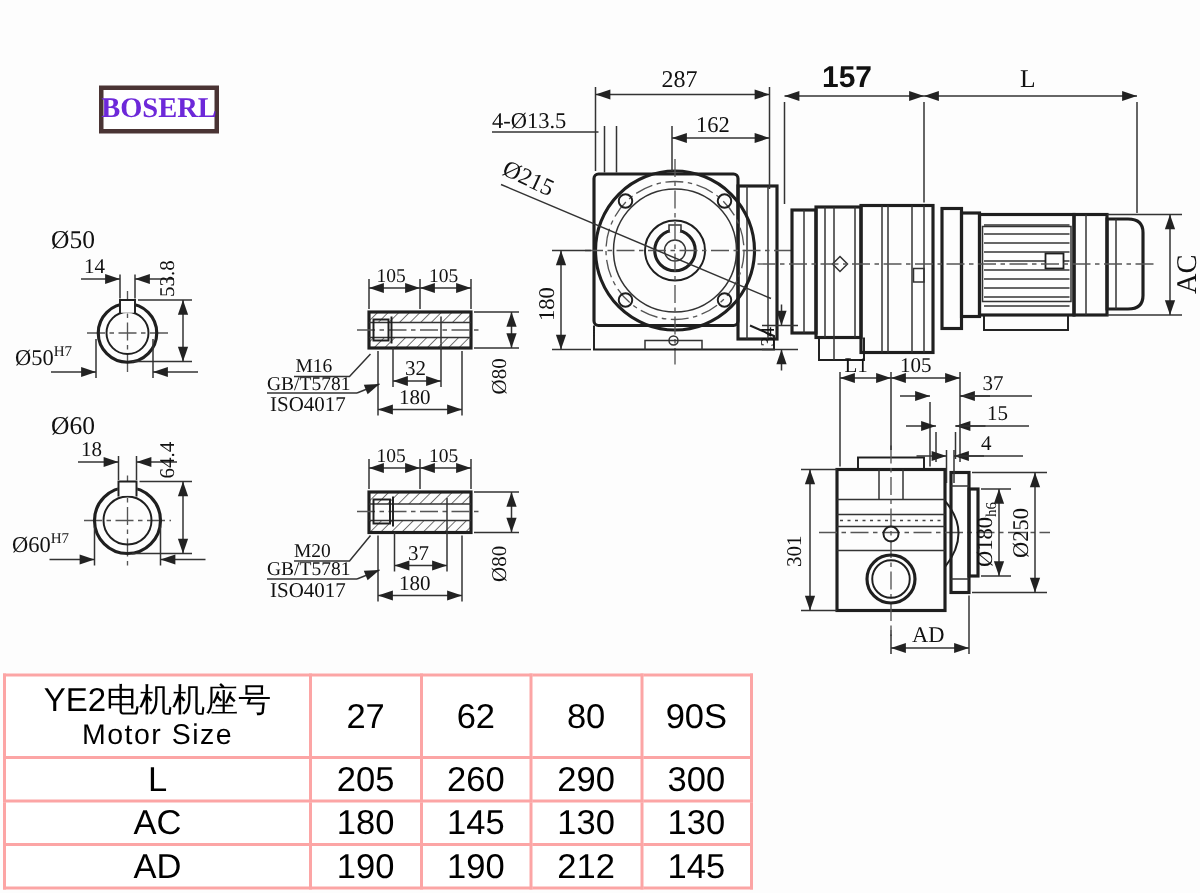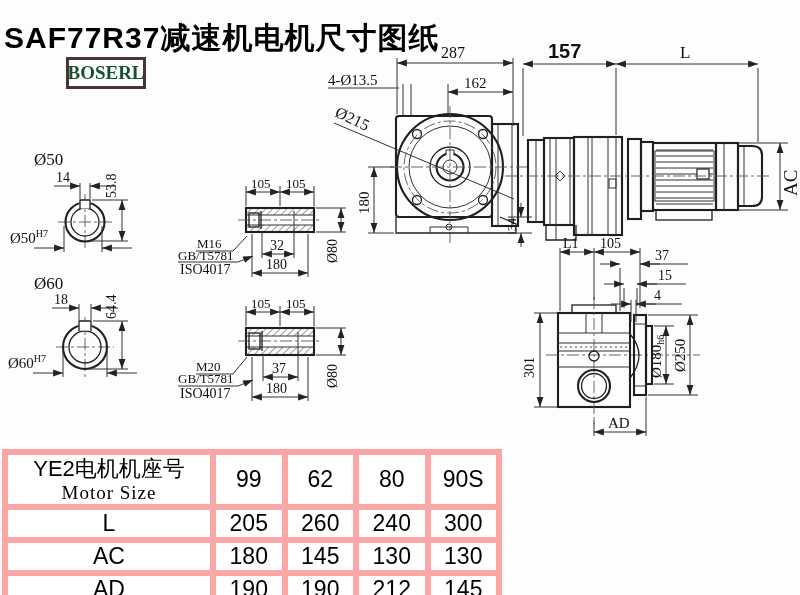--- a/index.html
+++ b/index.html
@@ -3,43 +3,43 @@
 <meta charset="utf-8">
 <style>
   html,body{margin:0;padding:0;}
   body{width:800px;height:595px;background:#fdfdfd;position:relative;overflow:hidden;
        font-family:"Liberation Sans",sans-serif;}
   .stage{position:absolute;inset:0;}
   .title{position:absolute;left:4px;top:-2px;font-size:30px;font-weight:bold;color:#000;
          letter-spacing:1px;white-space:nowrap;font-family:"Liberation Sans",sans-serif;}
   .logo{position:absolute;left:66px;top:57px;width:74px;height:26px;border:3px solid #4a3434;
         background:#fff;display:flex;align-items:center;justify-content:center;}
-  .logo span{color:#14532d;font-family:"Liberation Serif",serif;font-weight:bold;font-size:19px;}
+  .logo span{color:#6d28d9;font-family:"Liberation Serif",serif;font-weight:bold;font-size:19px;}
   svg{position:absolute;left:0;top:0;}
   svg text{fill:#111;font-family:"Liberation Serif",serif;}
   .dt{font-size:14px;}
   .d13{font-size:13px;}
   .d15{font-size:15px;}
   .d16{font-size:16px;}
   .d17{font-size:17px;}
   .bold157{font-family:"Liberation Sans",sans-serif;font-weight:bold;font-size:20px;}
   .ol{fill:none;stroke:#1f1f1f;stroke-width:2.1;}
   .ol2{fill:none;stroke:#1f1f1f;stroke-width:1.3;}
   .tl{fill:none;stroke:#333;stroke-width:1;}
   .cl{fill:none;stroke:#555;stroke-width:0.9;stroke-dasharray:12 3 3 3;}
   .dot{fill:none;stroke:#444;stroke-width:1;stroke-dasharray:2 3;}
   table.dims{position:absolute;left:2px;top:449px;border-collapse:collapse;table-layout:fixed;
              width:500px;background:#fff;}
-  table.dims td{border:6px solid #fca5a5;text-align:center;vertical-align:middle;padding:0;
+  table.dims td{border:2px solid #fca5a5;text-align:center;vertical-align:middle;padding:0;
                 font-size:23px;color:#000;}
   table.dims .hcell{width:202px;}
   table.dims .hr{height:55px;}
   table.dims .dr{height:29px;}
   .cn{font-size:22px;line-height:26px;}
-  .en{font-family:Liberation Serif, serif;font-size:19px;line-height:22px;letter-spacing:1px;}
+  .en{font-family:Liberation Sans, sans-serif;font-size:19px;line-height:22px;letter-spacing:1px;}
   .rowlab{font-size:22px;}
 </style>
 </head>
 <body>
 
 <div class="stage">
 
 <svg width="800" height="595" viewBox="0 0 800 595">
   <defs>
     <marker id="ar" viewBox="0 0 10 8" refX="9.5" refY="4" markerWidth="11" markerHeight="8.8" orient="auto-start-reverse">
@@ -327,43 +327,42 @@
     <line x1="648" y1="395" x2="698" y2="395" class="tl"></line>
     <line x1="690" y1="315" x2="690" y2="395" class="tl" marker-start="url(#ar)" marker-end="url(#ar)"></line>
     <text transform="translate(685,372) rotate(-90)" class="d15">Ø250</text>
     <line x1="594" y1="420" x2="594" y2="436" class="tl"></line>
     <line x1="646" y1="397" x2="646" y2="436" class="tl"></line>
     <line x1="594" y1="432" x2="646" y2="432" class="tl" marker-start="url(#ar)" marker-end="url(#ar)"></line>
     <text x="608" y="428" class="d15">AD</text>
   </g>
 </svg>
 
-<h1 class="title">SAF77R37减速机电机尺寸图纸</h1>
 
 <div class="logo">
   <span>BOSERL</span>
 </div>
 
 <table class="dims">
   <tbody>
         <tr class="hr">
     <td class="hcell">
       <div class="cn">YE2电机机座号</div>
       <div class="en">Motor Size</div>
     </td>
-    <td>99</td>
+    <td>27</td>
     <td>62</td>
     <td>80</td>
     <td>90S</td>
   </tr>
   <tr class="dr">
     <td class="rowlab">L</td>
     <td>205</td>
     <td>260</td>
-    <td>240</td>
+    <td>290</td>
     <td>300</td>
   </tr>
   <tr class="dr">
     <td class="rowlab">AC</td>
     <td>180</td>
     <td>145</td>
     <td>130</td>
     <td>130</td>
   </tr>
   <tr class="dr">

